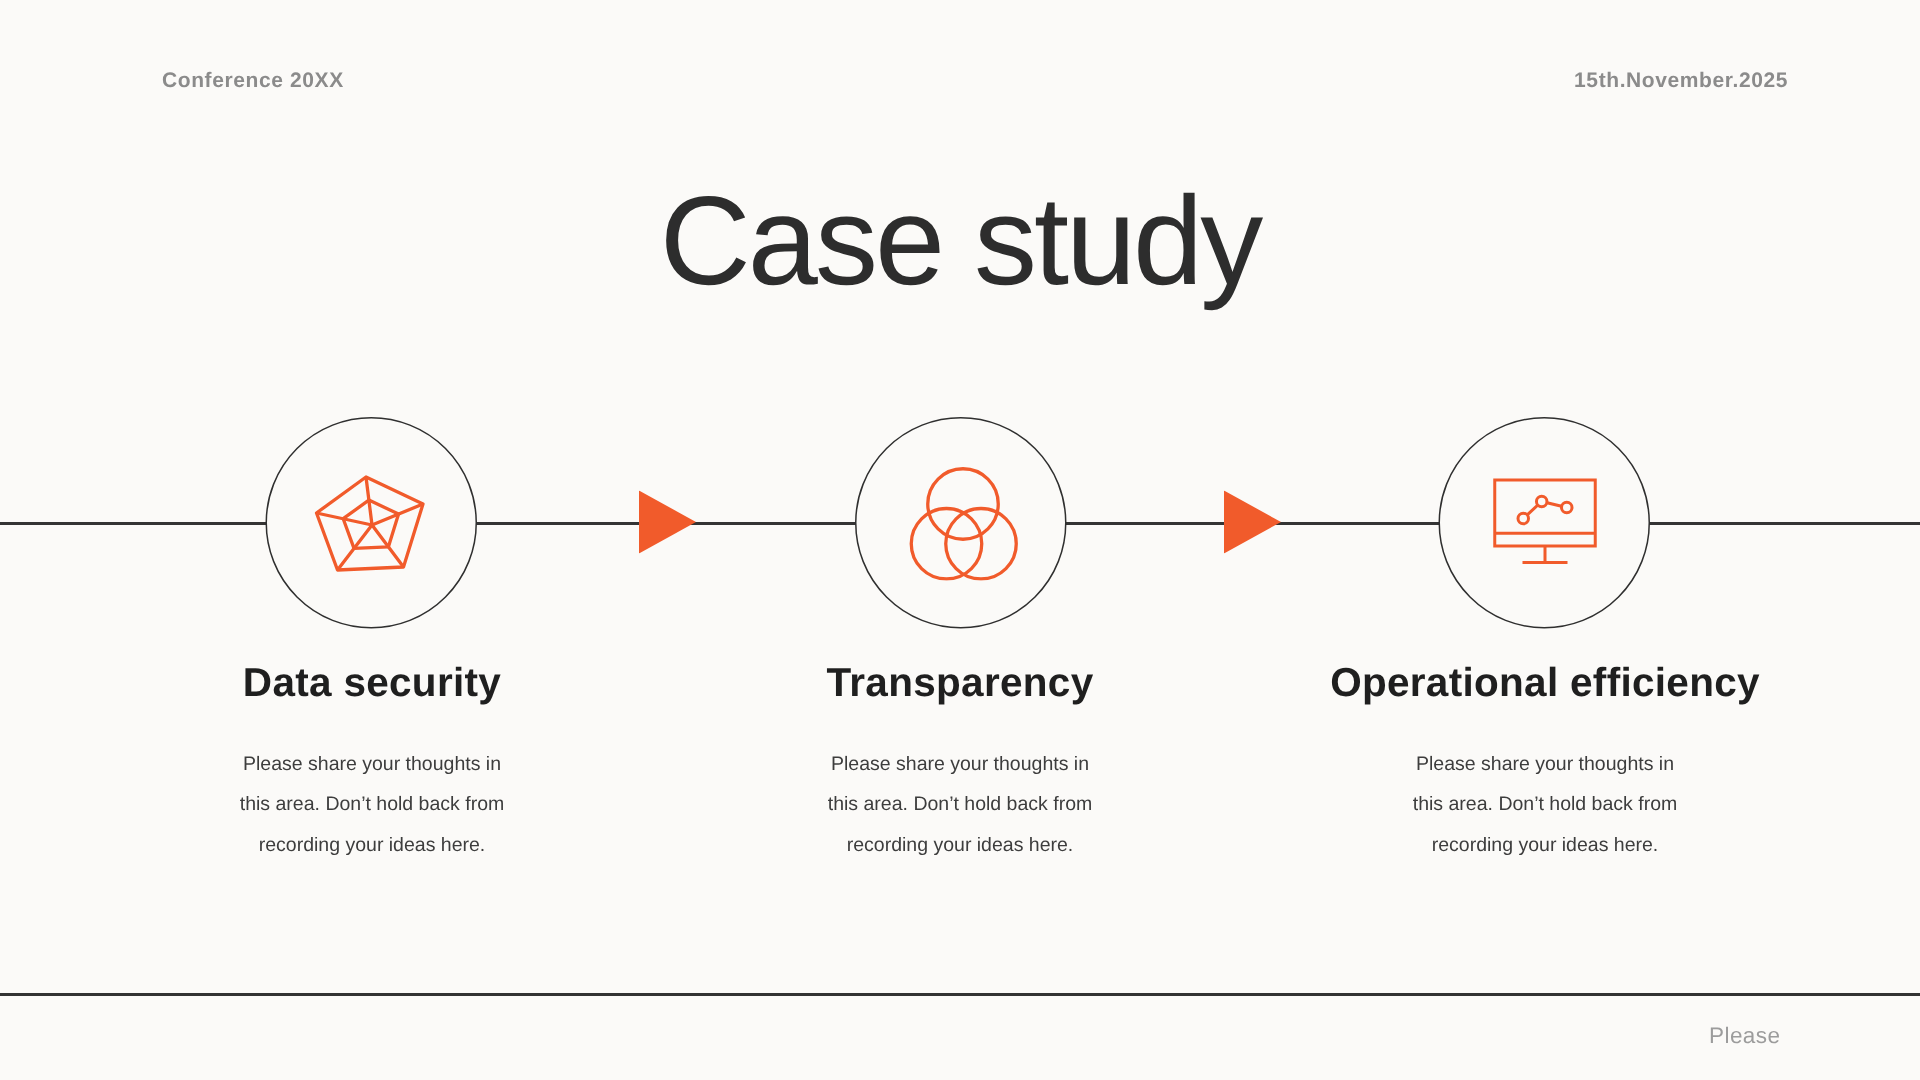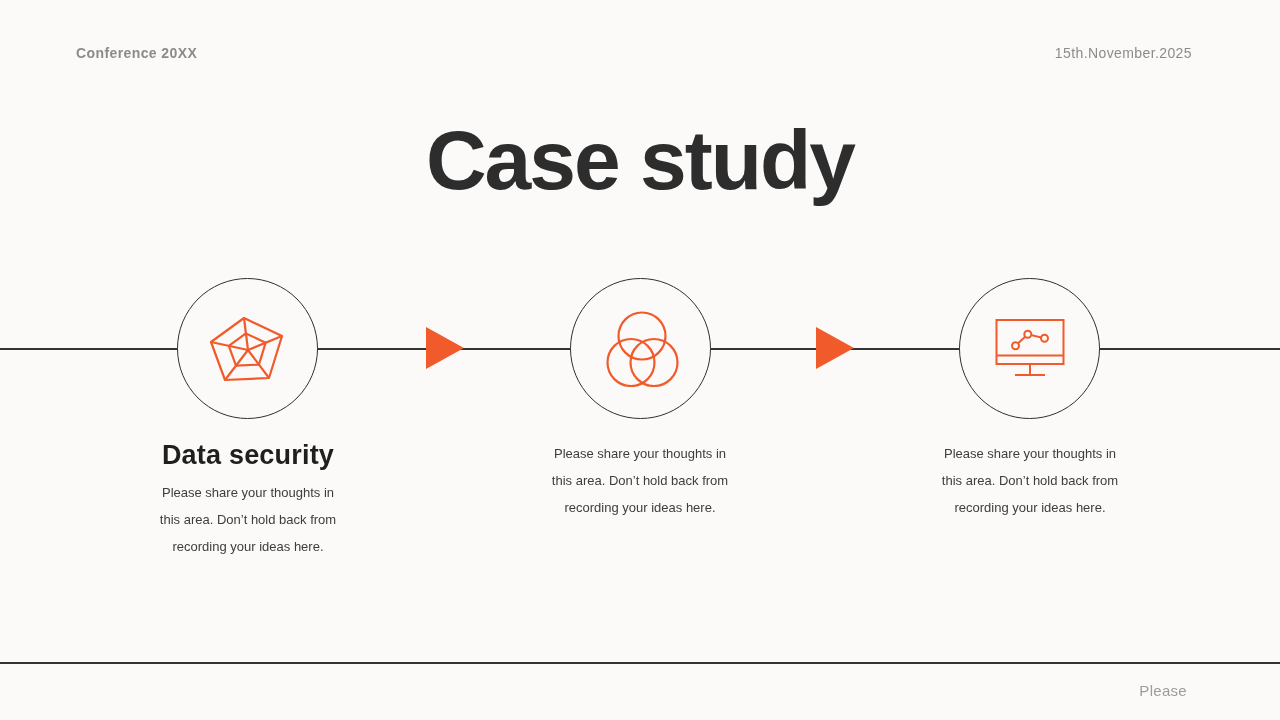--- a/index.html
+++ b/index.html
@@ -11,42 +11,42 @@
   .slide {
     position: relative;
     width: 1280px;
     height: 720px;
     background: #fbfaf8;
     overflow: hidden;
   }
   
   .header-left {
     position: absolute;
-    left: 76px; top: 45px;
+    left: 108px; top: 45px;
     font-size: 14px;
     font-weight: 700;
     letter-spacing: 0.4px;
     color: #8b8b8b;
   }
   .header-right {
     position: absolute;
     right: 88px; top: 45px;
     font-size: 14px;
-    font-weight: 400;
+    font-weight: 700;
     letter-spacing: 0.4px;
     color: #8b8b8b;
   }
   
   .title {
     position: absolute;
     left: 0; top: 118px;
     width: 1280px;
     text-align: center;
     font-size: 84px;
-    font-weight: 700;
+    font-weight: 400;
     letter-spacing: -2px;
     color: #2d2d2d;
     line-height: 1.0;
   }
   
   .connector-line {
     position: absolute;
     left: 0; top: 348px;
     width: 1280px;
     height: 1.5px;
@@ -82,21 +82,21 @@
     text-align: center;
   }
   .col-1 { left: 98px;  width: 300px; }
   .col-2 { left: 490px; width: 300px; }
   .col-3 { left: 862px; width: 336px; }
   .step-title {
     font-size: 27px;
     font-weight: 700;
     letter-spacing: 0.2px;
     color: #1f1f1f;
-    margin-bottom: 8px;
+    margin-bottom: 24px;
   }
   .step-body {
     font-size: 13px;
     line-height: 27px;
     color: #3d3d3d;
   }
   
   .footer-line {
     position: absolute;
     left: 0; top: 662px;
@@ -174,28 +174,30 @@
   <div class="col col-1">
     <div class="step-title">Data security</div>
     <div class="step-body">
       <div>Please share your thoughts in</div>
       <div>this area. Don’t hold back from</div>
       <div>recording your ideas here.</div>
     </div>
   </div>
 
   <div class="col col-2">
+    <div class="step-title">Transparency</div>
     <div class="step-body">
       <div>Please share your thoughts in</div>
       <div>this area. Don’t hold back from</div>
       <div>recording your ideas here.</div>
     </div>
   </div>
 
   <div class="col col-3">
+    <div class="step-title">Operational efficiency</div>
     <div class="step-body">
       <div>Please share your thoughts in</div>
       <div>this area. Don’t hold back from</div>
       <div>recording your ideas here.</div>
     </div>
   </div>
 
   <div class="footer-line"></div>
   <div class="footer-label">Please</div>
 

